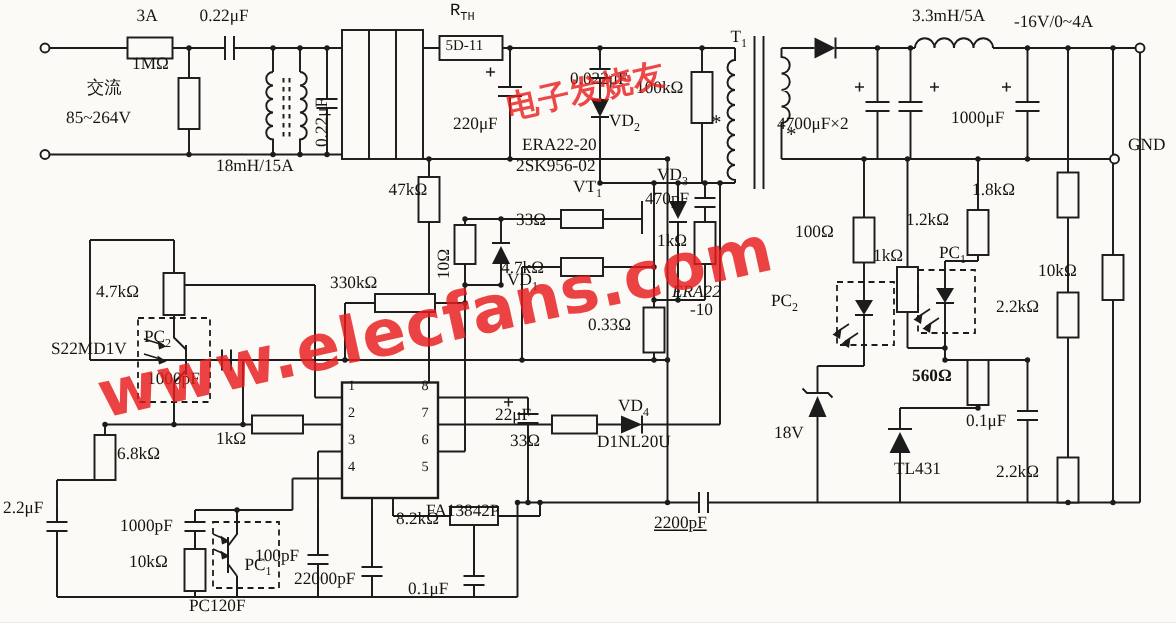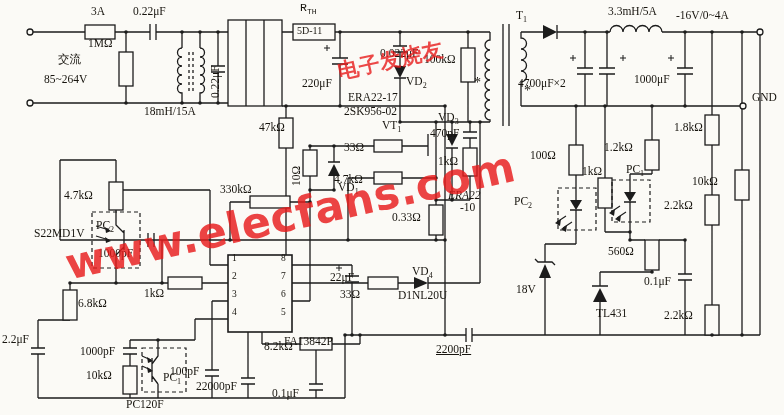--- a/index.html
+++ b/index.html
@@ -192,32 +192,32 @@
       <circle cx="712" cy="335" r="1.8"></circle>
         <circle cx="742" cy="335" r="1.8"></circle>
     </g>
   </svg>
 
   <div class="layer" id="labels-layer">
       <span class="lbl" style="left: 91px; top: 6px;">3A</span>
       <span class="lbl" style="left: 133px; top: 6px;">0.22μF</span>
       <span class="lbl" style="left: 300px; top: 2px; font-family: Liberation Mono, monospace;">R<sub>TH</sub></span>
       <span class="lbl" style="left: 297px; top: 26px; font-size: 10px;">5D-11</span>
-      <span class="lbl" style="left: 487px; top: 10px; margin-left: 29px;">T<sub>1</sub></span>
+      <span class="lbl" style="left: 487px; top: 20px;">T<sub>1</sub></span>
       <span class="lbl" style="left: 608px; top: 6px;">3.3mH/5A</span>
       <span class="lbl" style="left: 676px; top: 10px;">-16V/0~4A</span>
       <span class="lbl" style="left: 58px; top: 54px;">交流</span>
       <span class="lbl" style="left: 44px; top: 74px;">85~264V</span>
       <span class="lbl" style="left: 88px; top: 38px;">1MΩ</span>
       <span class="lbl" style="left: 144px; top: 106px;">18mH/15A</span>
       <span class="lbl" style="left: 210px; top: 98px; transform-origin: left top; transform: rotate(-90deg);">0.22μF</span>
       <span class="lbl" style="left: 302px; top: 78px;">220μF</span>
       <span class="lbl" style="left: 356px; top: 48px; margin-left: 24px;">0.022μF</span>
       <span class="lbl" style="left: 406px; top: 76px;">VD<sub>2</sub></span>
-      <span class="lbl" style="left: 348px; top: 92px;">ERA22-17</span>
+      <span class="lbl" style="left: 348px; top: 92px;">ERA22-20</span>
       <span class="lbl" style="left: 344px; top: 106px;">2SK956-02</span>
       <span class="lbl" style="left: 382px; top: 120px;">VT<sub>1</sub></span>
       <span class="lbl" style="left: 438px; top: 112px;">VD<sub>3</sub></span>
       <span class="lbl" style="left: 424px; top: 54px;">100kΩ</span>
       <span class="lbl" style="left: 430px; top: 128px;">470pF</span>
       <span class="lbl" style="left: 438px; top: 156px;">1kΩ</span>
       <span class="lbl" style="left: 448px; top: 190px; font-style: italic;">ERA22</span>
       <span class="lbl" style="left: 460px; top: 202px;">-10</span>
       <span class="lbl" style="left: 518px; top: 78px;">4700μF×2</span>
       <span class="lbl" style="left: 634px; top: 74px;">1000μF</span>
@@ -243,29 +243,29 @@
       <span class="lbl" style="left: 244px; top: 336px; margin-left: 40px;">FA13842P</span>
       <span class="lbl" style="left: 264px; top: 341px;">8.2kΩ</span>
       <span class="lbl" style="left: 170px; top: 366px;">100pF</span>
       <span class="lbl" style="left: 196px; top: 381px;">22000pF</span>
       <span class="lbl" style="left: 272px; top: 388px;">0.1μF</span>
       <span class="lbl" style="left: 330px; top: 248px; margin-top: 24px;">22μF</span>
       <span class="lbl" style="left: 340px; top: 289px;">33Ω</span>
       <span class="lbl" style="left: 412px; top: 266px;">VD<sub>4</sub></span>
       <span class="lbl" style="left: 398px; top: 290px;">D1NL20U</span>
       <span class="lbl" style="left: 436px; top: 344px; text-decoration: underline;">2200pF</span>
-      <span class="lbl" style="left: 674px; top: 122px; text-align: right;">1.8kΩ</span>
+      <span class="lbl" style="left: 648px; top: 122px; text-align: right;">1.8kΩ</span>
       <span class="lbl" style="left: 530px; top: 150px;">100Ω</span>
       <span class="lbl" style="left: 604px; top: 142px;">1.2kΩ</span>
       <span class="lbl" style="left: 582px; top: 166px;">1kΩ</span>
       <span class="lbl" style="left: 626px; top: 164px;">PC<sub>1</sub></span>
       <span class="lbl" style="left: 692px; top: 176px;">10kΩ</span>
       <span class="lbl" style="left: 514px; top: 196px;">PC<sub>2</sub></span>
       <span class="lbl" style="left: 664px; top: 200px;">2.2kΩ</span>
-      <span class="lbl" style="left: 608px; top: 246px;">560Ω</span>
+      <span class="lbl" style="left: 608px; top: 246px; font-weight: bold;">560Ω</span>
       <span class="lbl" style="left: 644px; top: 276px;">0.1μF</span>
       <span class="lbl" style="left: 516px; top: 284px;">18V</span>
       <span class="lbl" style="left: 596px; top: 308px;">TL431</span>
       <span class="lbl" style="left: 664px; top: 310px;">2.2kΩ</span>
       <span class="lbl" style="left: 474px; top: 76px; font-size: 14px;">*</span>
       <span class="lbl" style="left: 524px; top: 84px; font-size: 14px;">*</span>
     </div>
   <div class="layer" id="pins-layer">
       <span class="pin" style="left: 232px; top: 254px;">1</span>
       <span class="pin" style="left: 232px; top: 272px;">2</span>

